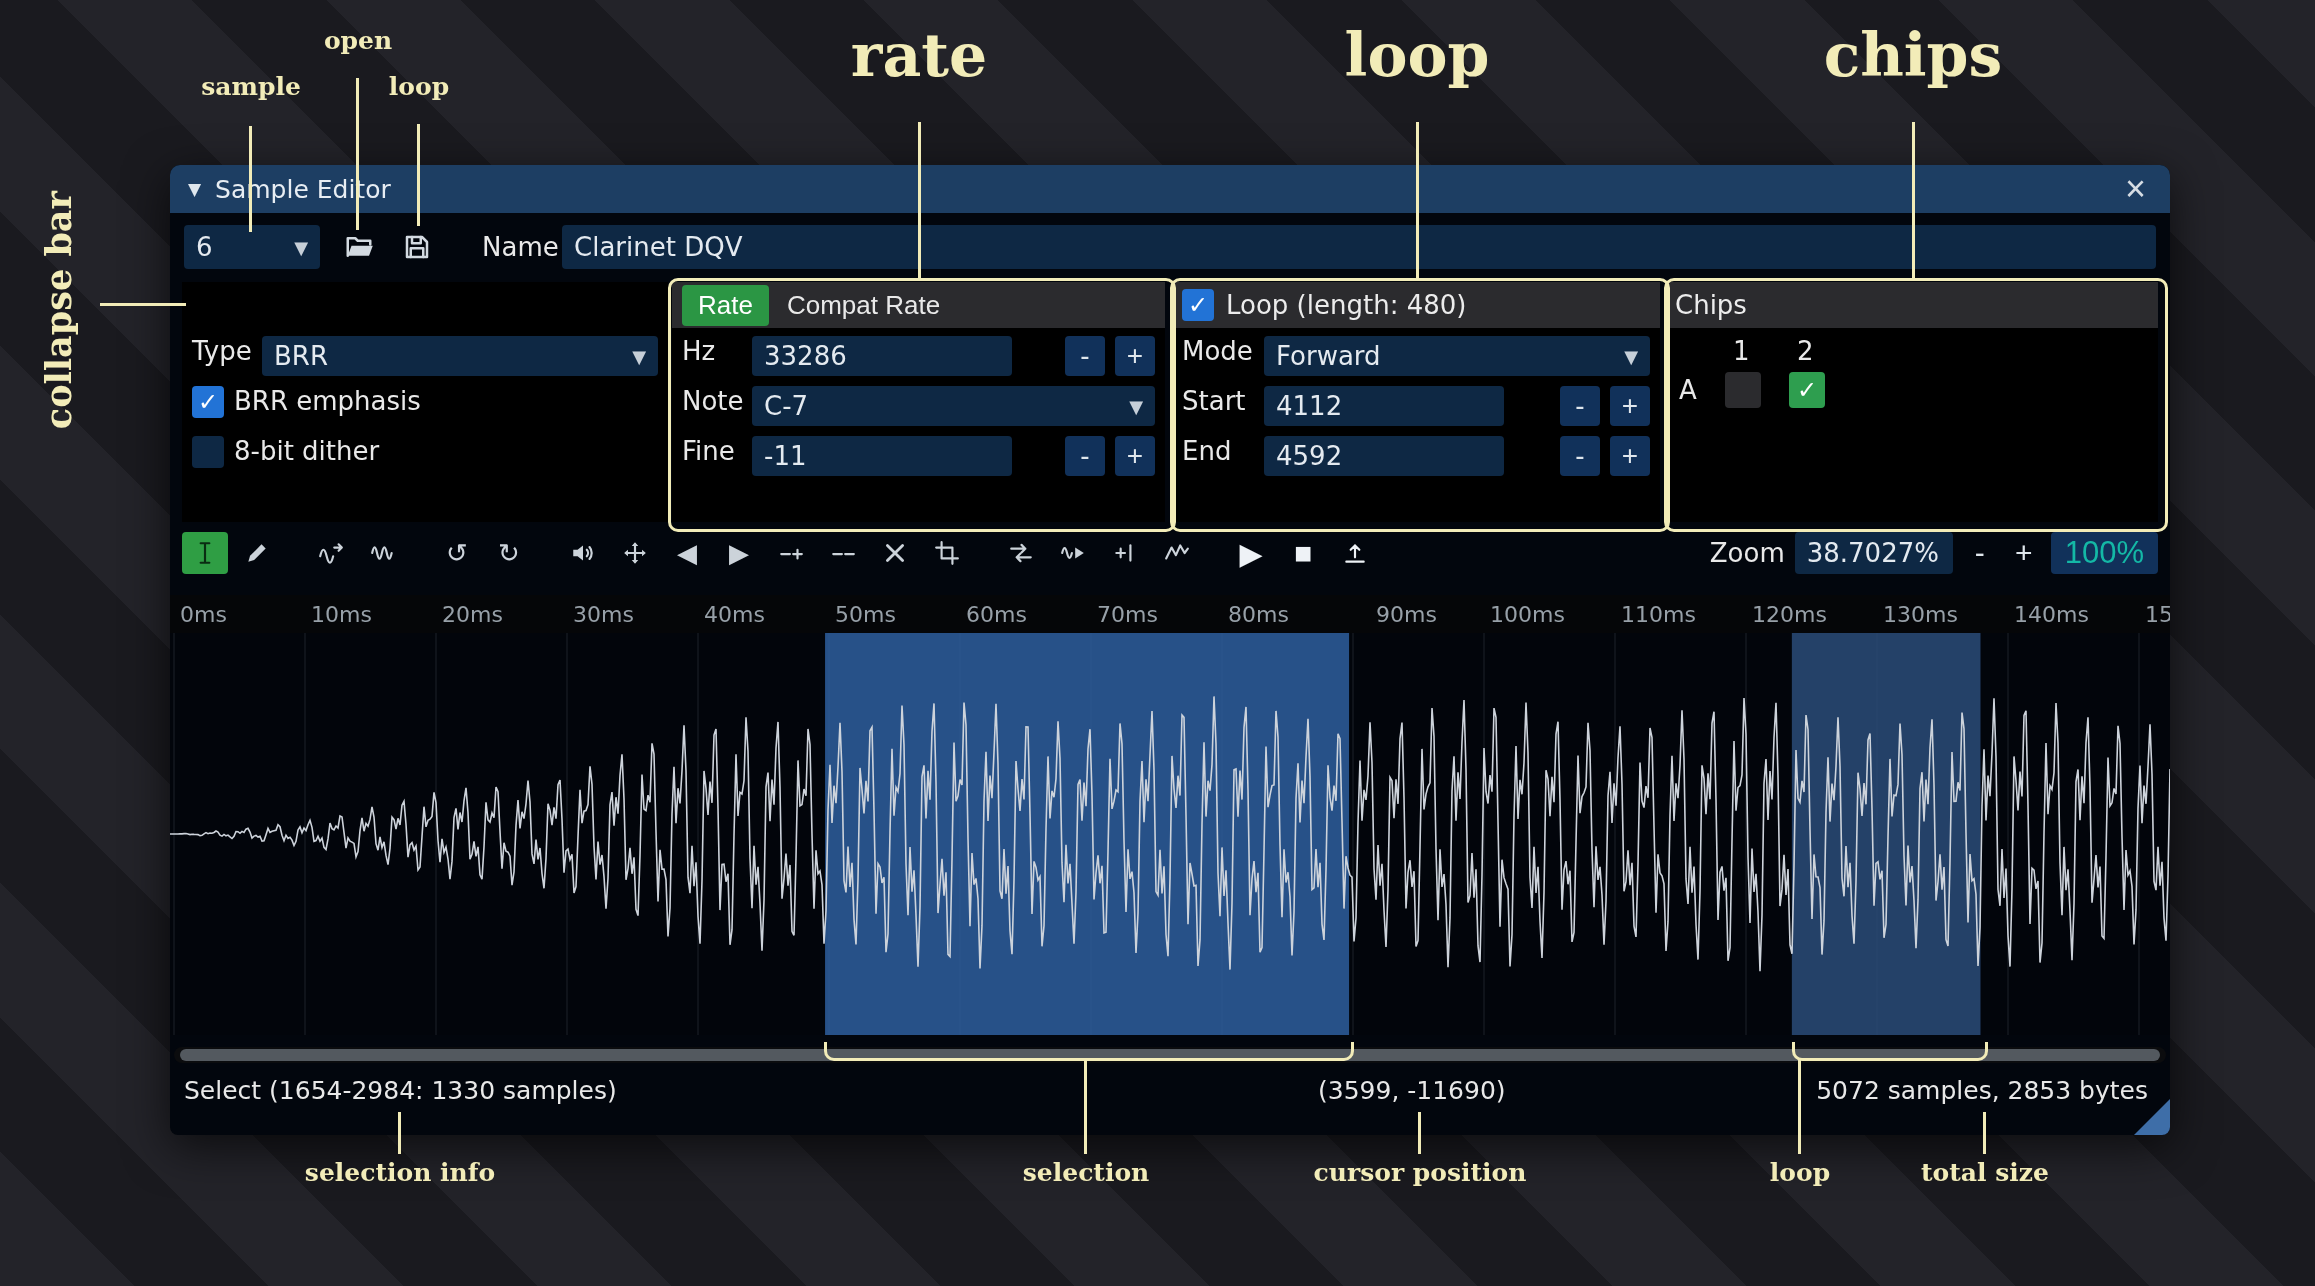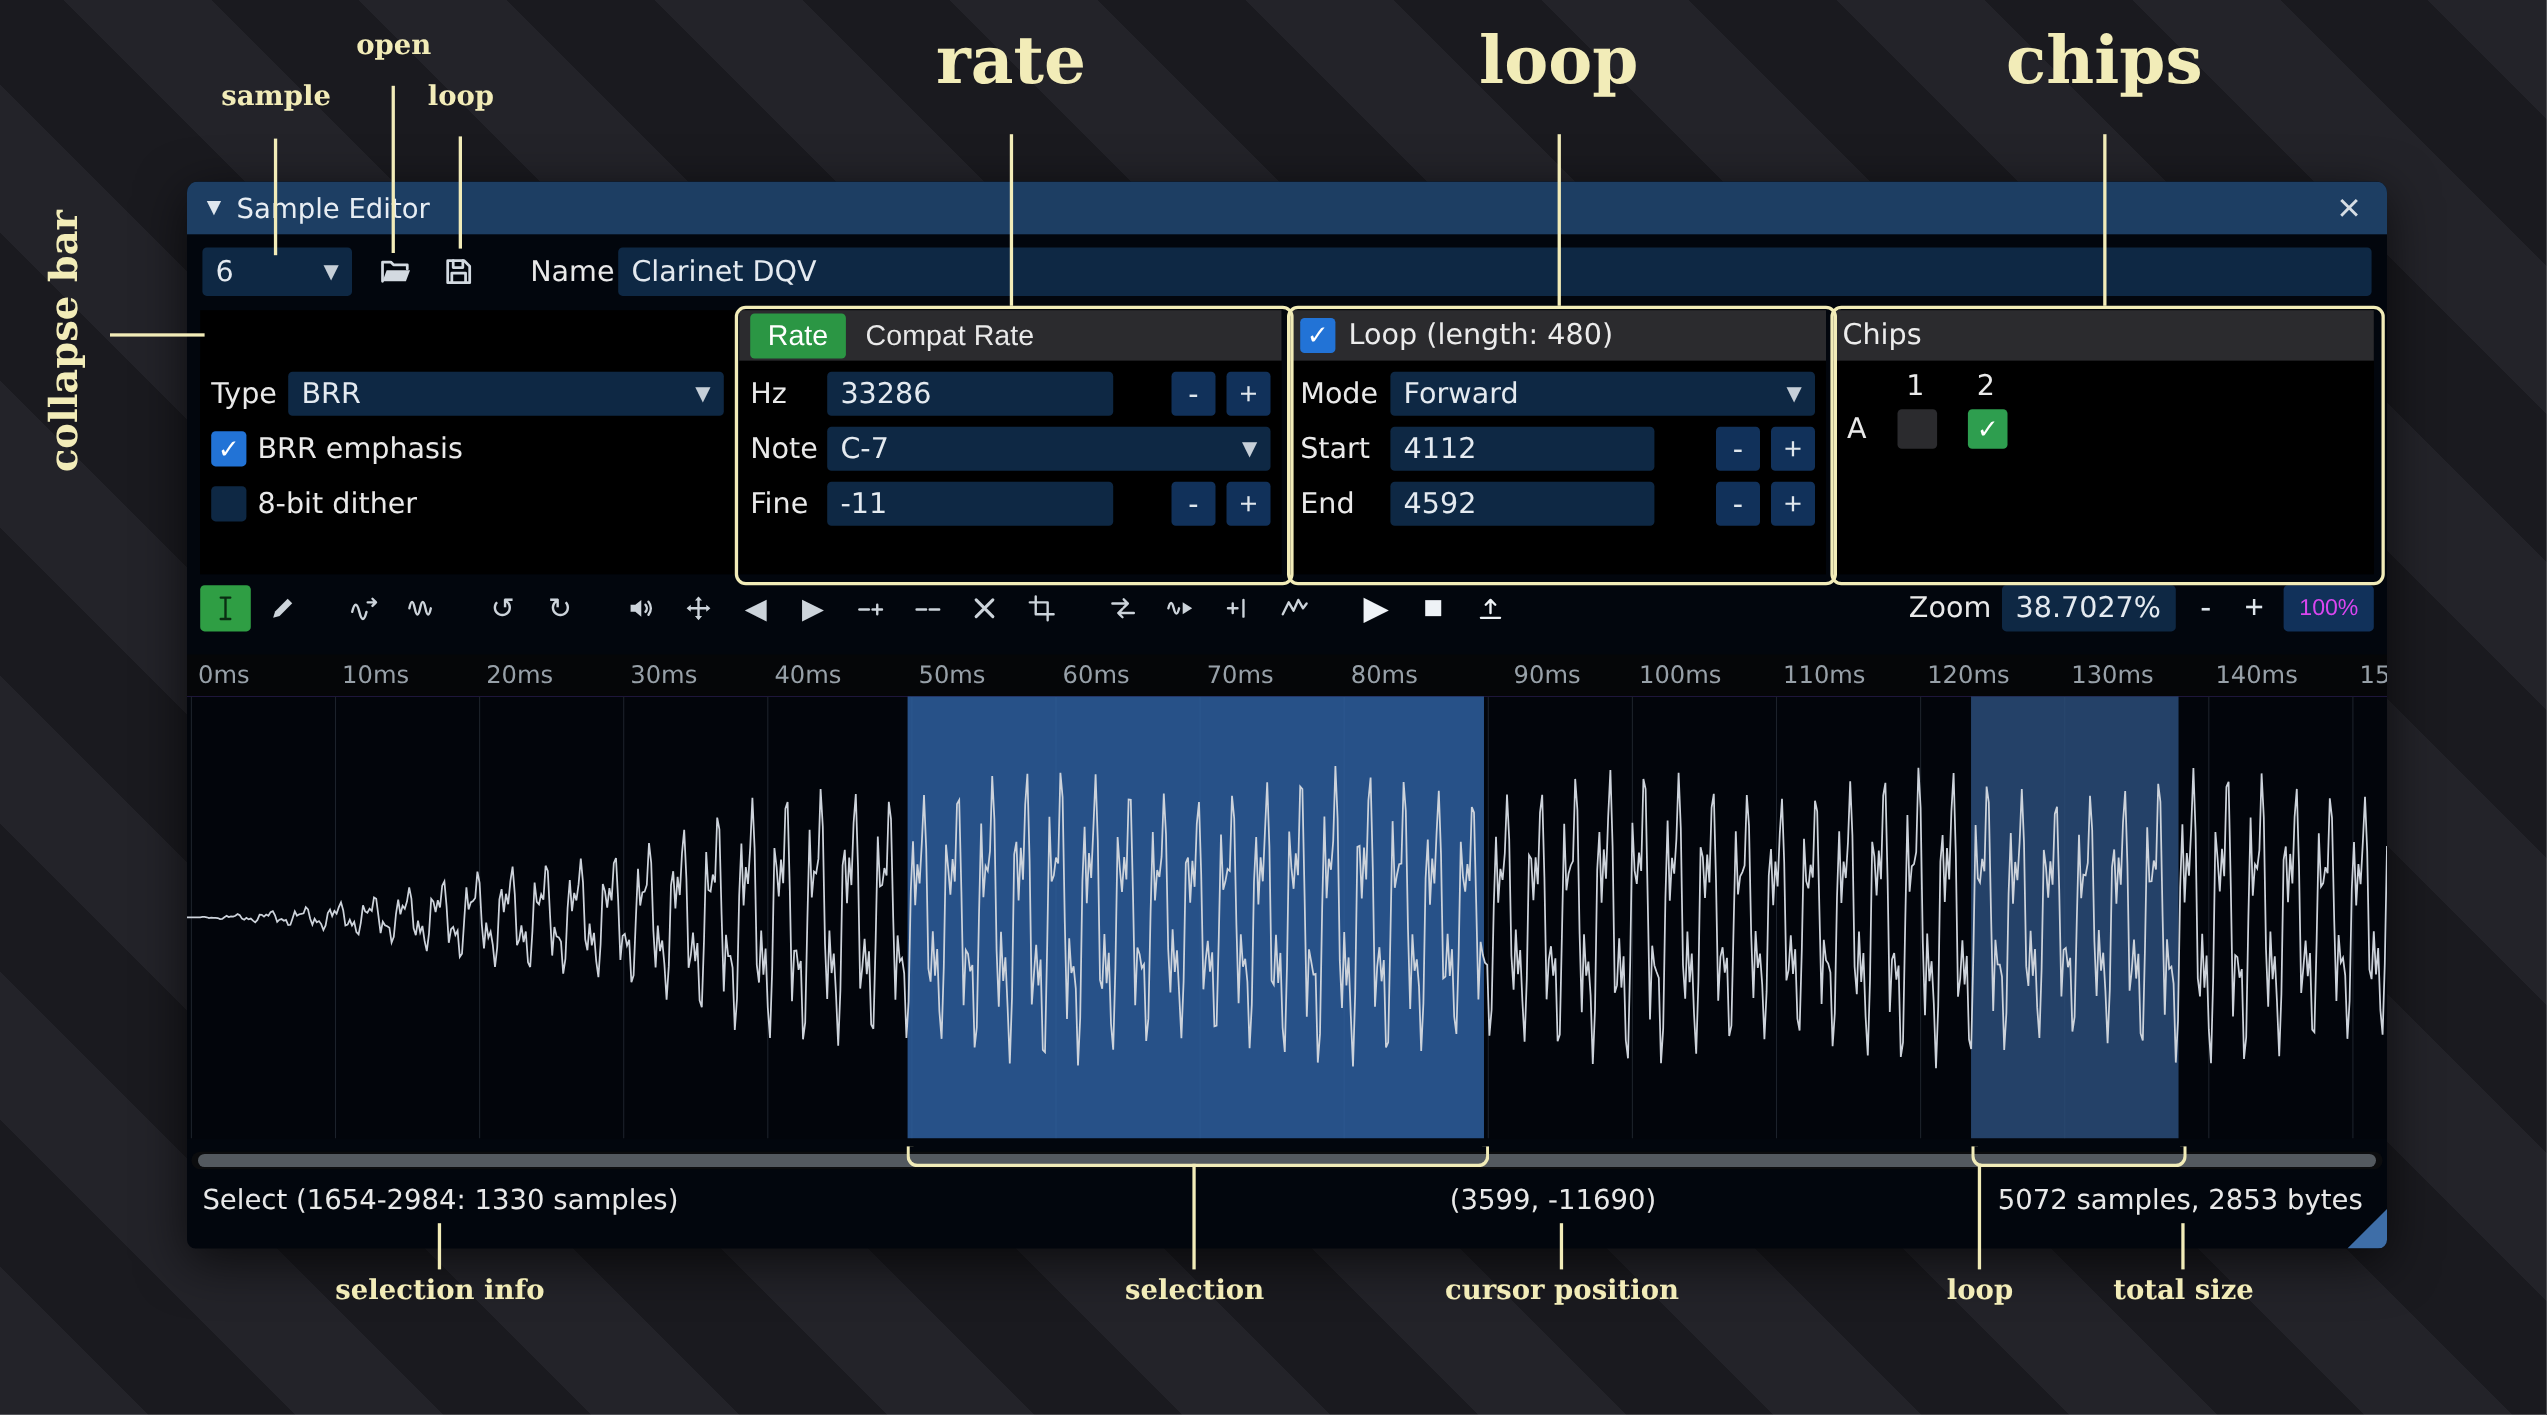--- a/index.html
+++ b/index.html
@@ -30,21 +30,21 @@
   
   .section{position:absolute;top:117px;height:240px;background:#000}
   #sec-info{left:12px;width:486px}
   #sec-rate{left:502px;width:493px}
   #sec-loop{left:1002px;width:488px}
   #sec-chips{left:1495px;width:493px}
   .sec-head{height:46px;background:#2b2b2e;display:flex;align-items:center;gap:12px;
     padding:0 10px;font-size:26px;color:#ececec;box-sizing:border-box}
   .sec-body{position:absolute;top:46px;left:0;right:0;bottom:0;background:#000;
     padding:8px 10px;display:flex;flex-direction:column;gap:6px;box-sizing:border-box}
-  .row{display:flex;align-items:center;gap:10px;height:44px;flex:none}
+  .row{display:flex;align-items:flex-start;gap:10px;height:44px;flex:none}
   .rlabel{font-size:26px;color:#e9e9e9;flex:none}
   .w60{width:60px}.w72{width:72px}
   .collapse-btn{width:38px;height:38px;background:#0e2844;border:none;border-radius:4px;
     display:flex;align-items:center;justify-content:center;color:#dbe2e9;padding:0}
   .checkbox{width:32px;height:32px;border-radius:4px;background:#0e2844;flex:none;
     display:flex;align-items:center;justify-content:center;font-size:24px;font-weight:bold;color:#fff}
   .checkbox .mark{display:none}
   .checkbox.checked{background:#2273d6}
   .checkbox.checked .mark{display:block}
   .checkbox.green.checked{background:#2e9e4f}
@@ -68,21 +68,21 @@
   .ic{width:26px;height:26px;stroke:currentColor;fill:none;stroke-width:2;
     stroke-linecap:round;stroke-linejoin:round}
   .ic2{width:30px;height:30px;stroke:currentColor;fill:none;stroke-width:2;
     stroke-linecap:round;stroke-linejoin:round}
   .gap{width:16px;flex:none}
   .zoom-cluster{margin-left:auto;display:flex;align-items:center;gap:10px}
   .zoom-label{font-size:26px;color:#e9e9e9}
   .zoom-value{width:158px;height:42px}
   .zoom-pm{background:none;border:none;color:#dfe6ec;font-size:30px;width:34px;padding:0}
   .zoom-reset{height:42px;padding:0 14px;background:#11315a;border:none;border-radius:4px;
-    color:#d946ef;font-size:21px}
+    color:#14b8a6;font-size:31px}
   
   .ruler{position:absolute;left:0;top:430px;width:100%;height:38px;background:#050608;
     border-bottom:6px solid #8b5cf6}
   .tick-label{position:absolute;top:7px;font-size:22px;color:#97a0a8;white-space:nowrap}
   .wavewrap{position:absolute;left:0;top:468px;width:2000px;height:402px;background:#02050b}
   .scroll-track{position:absolute;left:4px;right:4px;top:882px;height:16px;background:#0b0c0e;border-radius:8px}
   .scroll-thumb{position:absolute;left:6px;right:6px;top:2px;bottom:2px;background:#53595f;border-radius:7px}
   .statusbar{position:absolute;left:0;top:906px;width:100%;height:40px;font-size:25px;color:#e8e8e8}
   .statusbar span{position:absolute;top:0;line-height:40px;white-space:nowrap}
   .st-sel{left:14px}.st-cur{left:1148px}.st-size{right:22px}

